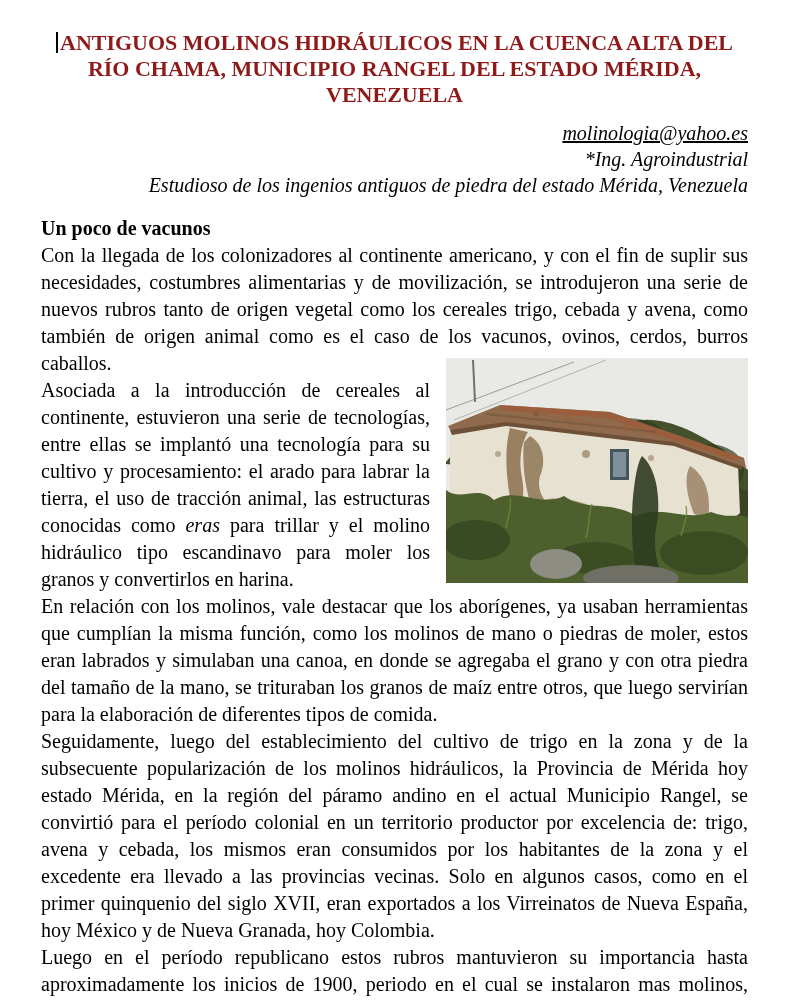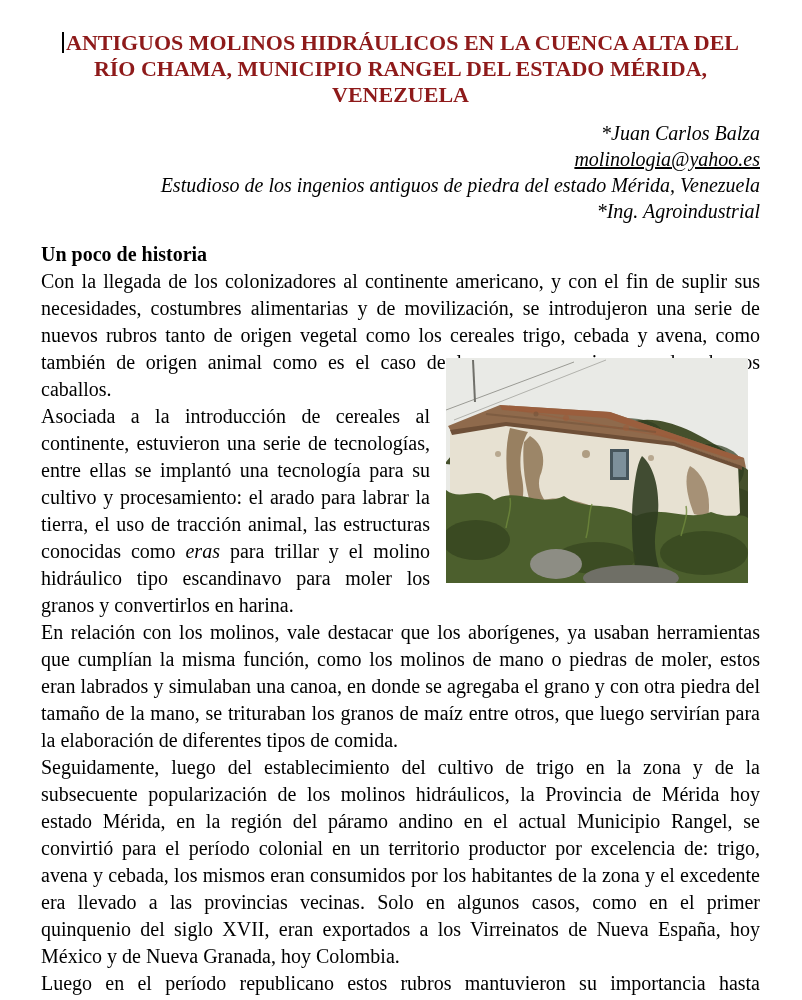--- a/index.html
+++ b/index.html
@@ -12,21 +12,21 @@
     height: 1000px;
     overflow: hidden;
     font-family: "Liberation Serif", serif;
     color: #000000;
   }
   .page {
     position: relative;
     box-sizing: border-box;
     width: 802px;
     height: 1000px;
-    padding: 30px 42px 0 41px;
+    padding: 30px 54px 0 41px;
   }
   h1.doc-title {
     margin: 0;
     text-align: center;
     font-size: 22px;
     line-height: 26px;
     font-weight: bold;
     color: #8e1a1a;
     letter-spacing: 0px;
   }
@@ -78,27 +78,26 @@
   figure.house-photo svg { display: block; }
 </style>
 </head>
 <body>
 
 <div class="page">
 
   <h1 class="doc-title"><span class="cursor-bar"></span><span>ANTIGUOS MOLINOS HIDRÁULICOS EN LA CUENCA ALTA DEL RÍO CHAMA, MUNICIPIO RANGEL DEL ESTADO MÉRIDA, VENEZUELA</span></h1>
 
   <div class="author-block">
-    <div>*Juan Carlos Balza</div>
     <div><a href="#">molinologia@yahoo.es</a></div>
+    <div>*Ing. Agroindustrial</div>
     <div>Estudioso de los ingenios antiguos de piedra del estado Mérida, Venezuela</div>
-    <div>*Ing. Agroindustrial</div>
   </div>
 
-  <h2 class="section-heading">Un poco de historia</h2>
+  <h2 class="section-heading">Un poco de vacunos</h2>
 
   <p class="body-par p1">Con la llegada de los colonizadores al continente americano, y con el fin de suplir sus necesidades, costumbres alimentarias y de movilización, se introdujeron una serie de nuevos rubros tanto de origen vegetal como los cereales trigo, cebada y avena, como también de origen animal como es el caso de los vacunos, ovinos, cerdos, burros caballos.</p>
 
   <p class="body-par p2"><span>Asociada a la introducción de cereales al continente, estuvieron una serie de tecnologías, entre ellas se implantó una tecnología para su cultivo y procesamiento: el arado para labrar la tierra, el uso de tracción animal, las estructuras conocidas como </span><i>eras</i><span> para trillar y el molino hidráulico tipo escandinavo para moler los granos y convertirlos en harina.</span></p>
 
   <p class="body-par p3">En relación con los molinos, vale destacar que los aborígenes, ya usaban herramientas que cumplían la misma función, como los molinos de mano o piedras de moler, estos eran labrados y simulaban una canoa, en donde se agregaba el grano y con otra piedra del tamaño de la mano, se trituraban los granos de maíz entre otros, que luego servirían para la elaboración de diferentes tipos de comida.</p>
 
   <p class="body-par p4">Seguidamente, luego del establecimiento del cultivo de trigo en la zona y de la subsecuente popularización de los molinos hidráulicos, la Provincia de Mérida hoy estado Mérida, en la región del páramo andino en el actual Municipio Rangel, se convirtió para el período colonial en un territorio productor por excelencia de: trigo, avena y cebada, los mismos eran consumidos por los habitantes de la zona y el excedente era llevado a las provincias vecinas. Solo en algunos casos, como en el primer quinquenio del siglo XVII, eran exportados a los Virreinatos de Nueva España, hoy México y de Nueva Granada, hoy Colombia.</p>
 
   <p class="body-par p5">Luego en el período republicano estos rubros mantuvieron su importancia hasta aproximadamente los inicios de 1900, periodo en el cual se instalaron mas molinos, algunos de estos con equipos más modernos, en donde la energía hidráulica, no solo</p>

